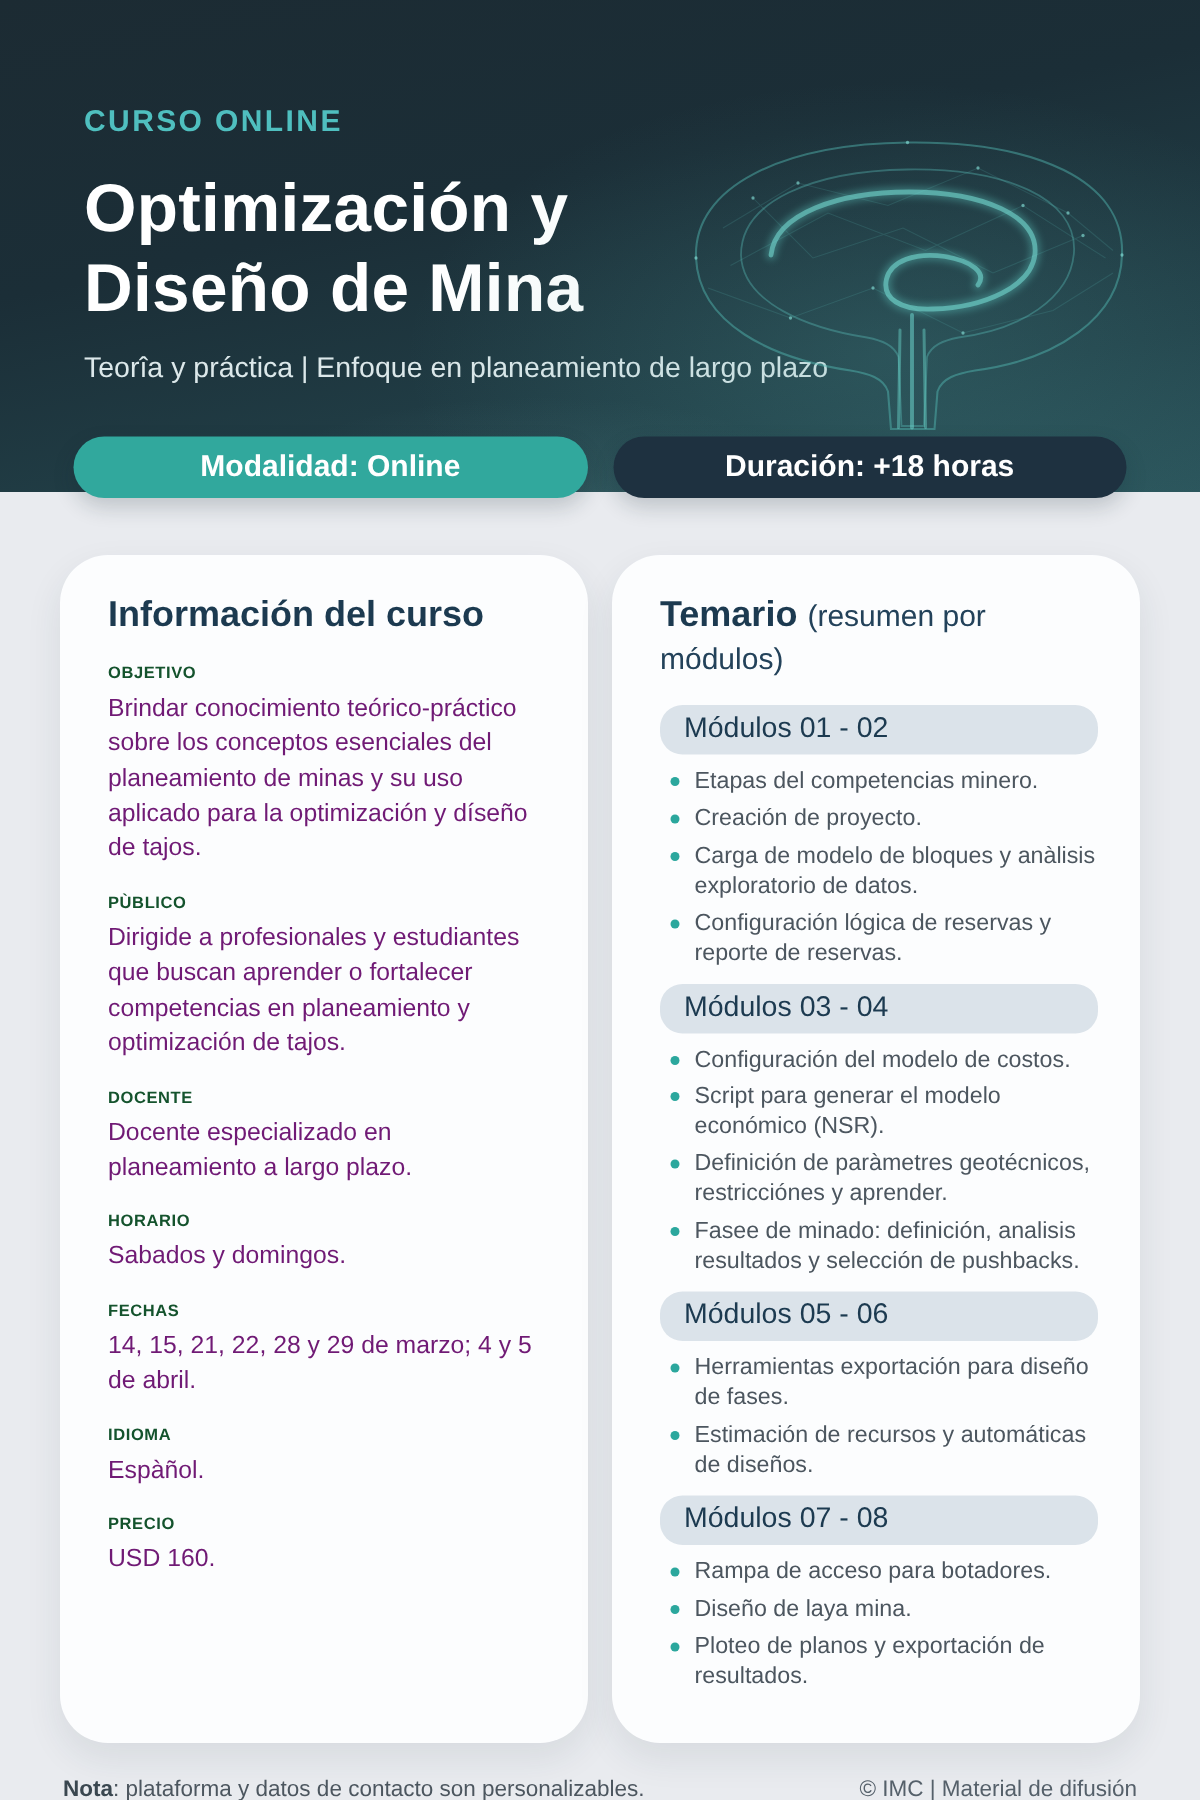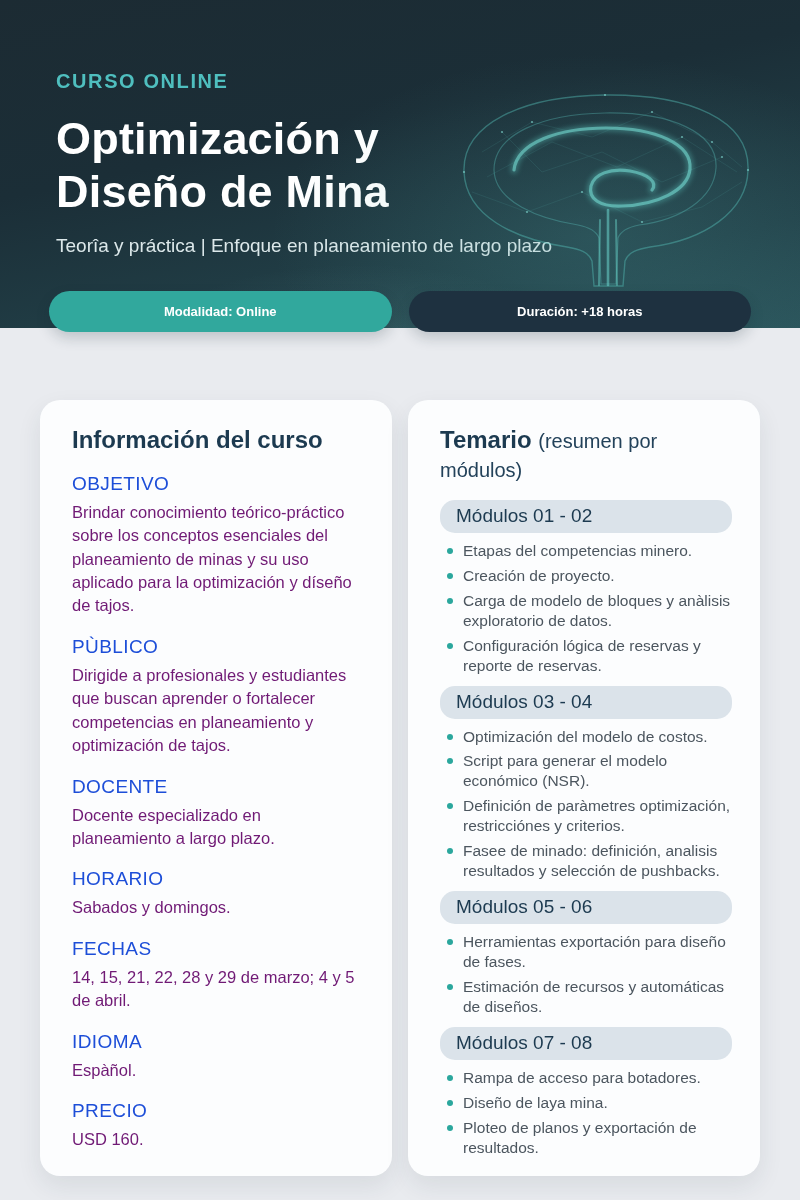--- a/index.html
+++ b/index.html
@@ -34,41 +34,40 @@
   .mine-graphic { position:absolute; right:28px; top:72px; width:330px; height:220px; z-index:1; }
 
   
   .badges {
     position:relative; z-index:3; display:flex; gap:17px;
     padding:0 49px; margin-top:-37px;
   }
   .badge {
     flex:1; height:41px; border-radius:21px;
     display:flex; align-items:center; justify-content:center;
-    color:#ffffff; font-size:13px; font-weight:700;
+    color:#ffffff; font-size:20px; font-weight:700;
     box-shadow:0 6px 14px rgba(20,40,50,0.20);
   }
   .badge-teal { background:#31a89d; }
   .badge-dark { background:#1e3140; }
 
   
   .content { display:flex; gap:16px; padding:0 40px; margin-top:38px; align-items:stretch; }
   .card {
-    flex:1; background:#fcfdfe; border-radius:20px;
+    flex:1; background:#fcfdfe; border-radius:32px;
     box-shadow:0 10px 24px rgba(32,52,66,0.09);
-    padding:26px 28px 18px 32px;
-    margin-top:30px;
+    padding:26px 28px 34px 32px;
   }
   .card-title { color:#1c3a50; font-size:24px; font-weight:700; line-height:1.2; }
   .card-title .suffix { font-weight:400; font-size:20px; color:#23425a; }
 
   
   .info-section { margin-top:18px; }
   .sec-label {
-    color:#1d4ed8; font-size:19px; font-weight:400; letter-spacing:0.4px;
+    color:#14532d; font-size:11px; font-weight:700; letter-spacing:0.4px;
   }
   .sec-text {
     margin-top:6px; color:#701a75; font-size:16.5px; line-height:1.42;
   }
 
   
   .module-group:first-of-type .module-pill { margin-top:16px; }
   .module-pill {
     margin-top:10px; background:#dbe3ea; border-radius:15px;
     padding:5px 16px 6px; color:#1c3a50; font-size:19px; font-weight:400;
@@ -215,29 +214,29 @@
                 <span class="bullet"></span>
                 <span>Configuración lógica de reservas y reporte de reservas.</span>
               </li>
             </ul>
           </div>
           <div class="module-group">
             <div class="module-pill">Módulos 03 - 04</div>
             <ul class="module-list">
               <li>
                 <span class="bullet"></span>
-                <span>Optimización del modelo de costos.</span>
+                <span>Configuración del modelo de costos.</span>
               </li>
               <li>
                 <span class="bullet"></span>
                 <span>Script para generar el modelo económico (NSR).</span>
               </li>
               <li>
                 <span class="bullet"></span>
-                <span>Definición de paràmetres optimización, restricciónes y criterios.</span>
+                <span>Definición de paràmetres geotécnicos, restricciónes y aprender.</span>
               </li>
               <li>
                 <span class="bullet"></span>
                 <span>Fasee de minado: definición, analisis resultados y selección de pushbacks.</span>
               </li>
             </ul>
           </div>
           <div class="module-group">
             <div class="module-pill">Módulos 05 - 06</div>
             <ul class="module-list">

